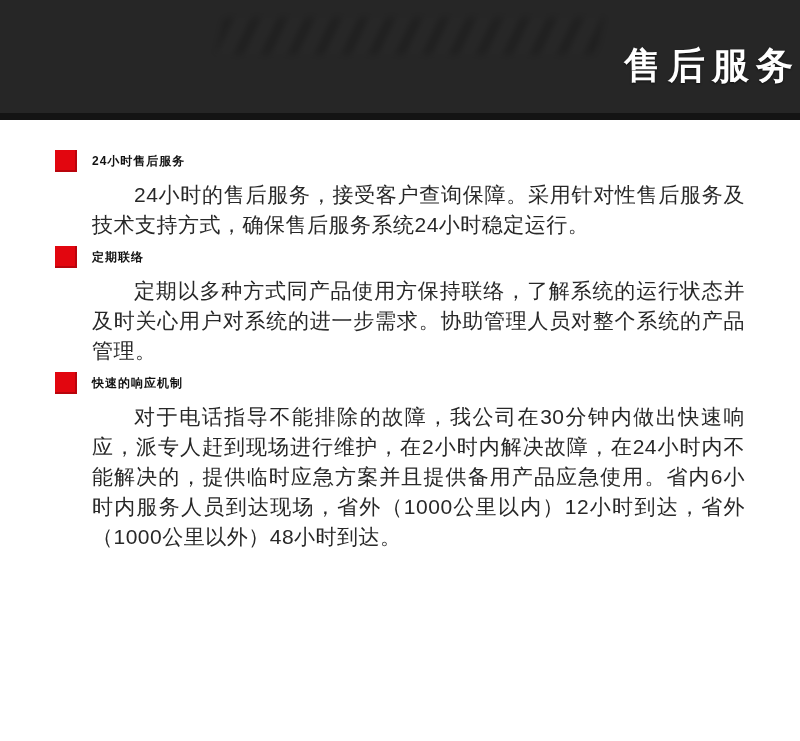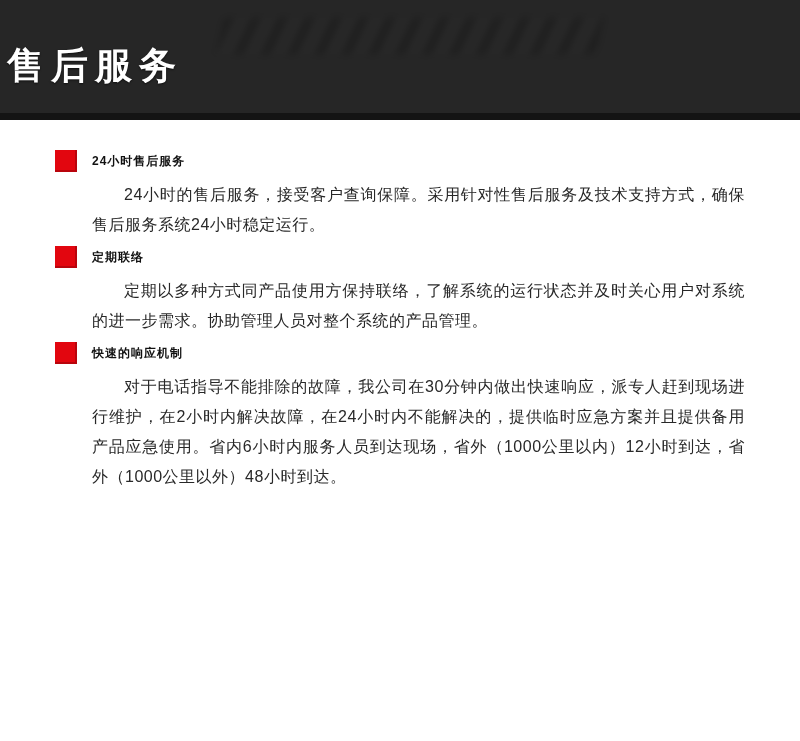--- a/index.html
+++ b/index.html
@@ -16,21 +16,21 @@
     overflow:hidden;
     font-family:"Liberation Sans","DejaVu Sans",sans-serif;
   }
   .page{width:800px;height:741px;position:relative;background:#ffffff;}
   
   .banner{
     position:relative;
     width:100%;height:120px;
     background:var(--header-bg);
     border-bottom:7px solid #141414;
-    display:flex;align-items:flex-end;justify-content:flex-start;
+    display:flex;align-items:flex-end;justify-content:flex-end;
     overflow:hidden;
   }
   .banner .watermark{
     position:absolute;
     left:220px;top:18px;width:380px;height:36px;
     background:repeating-linear-gradient(105deg,
       rgba(0,0,0,0.35) 0 10px, rgba(255,255,255,0.02) 10px 26px);
     filter:blur(3px);
     opacity:.45;
     transform:skewX(-12deg);
@@ -60,21 +60,21 @@
   }
   .sec-head h2{
     margin:0;
     font-size:12px;
     font-weight:bold;
     color:var(--ink);
     letter-spacing:1px;
   }
   .para{
     margin:0 0 2px 37px;
-    font-size:16px;
+    font-size:21px;
     line-height:30px;
     color:var(--body-ink);
     text-indent:2em;
     text-align:justify;
     letter-spacing:0.5px;
   }
 </style>
 </head>
 <body>
 

